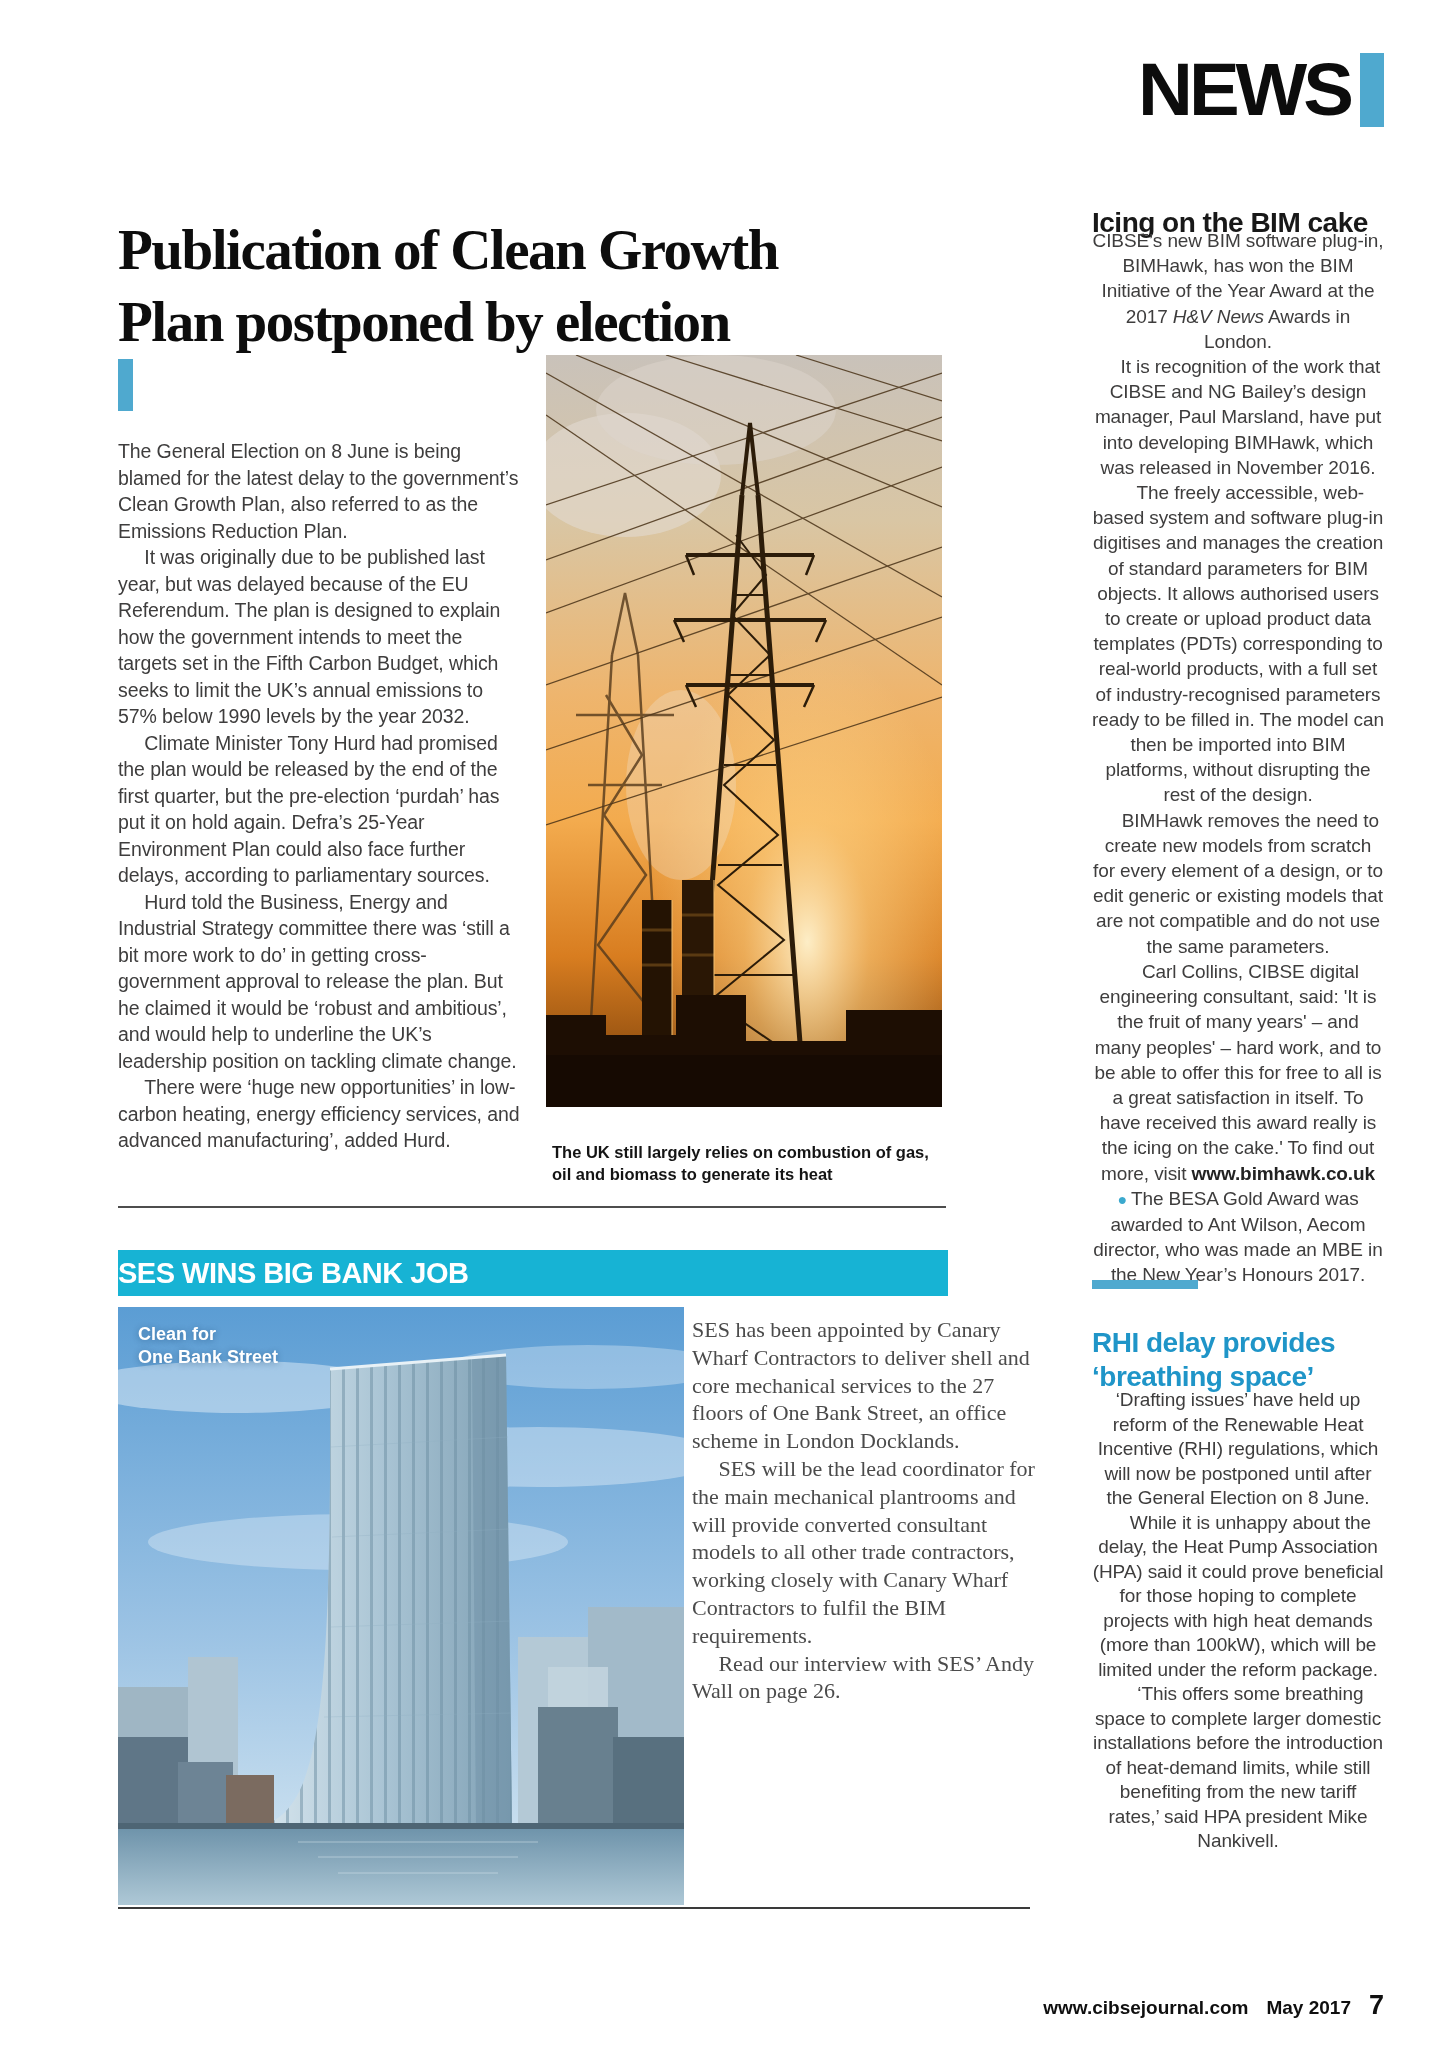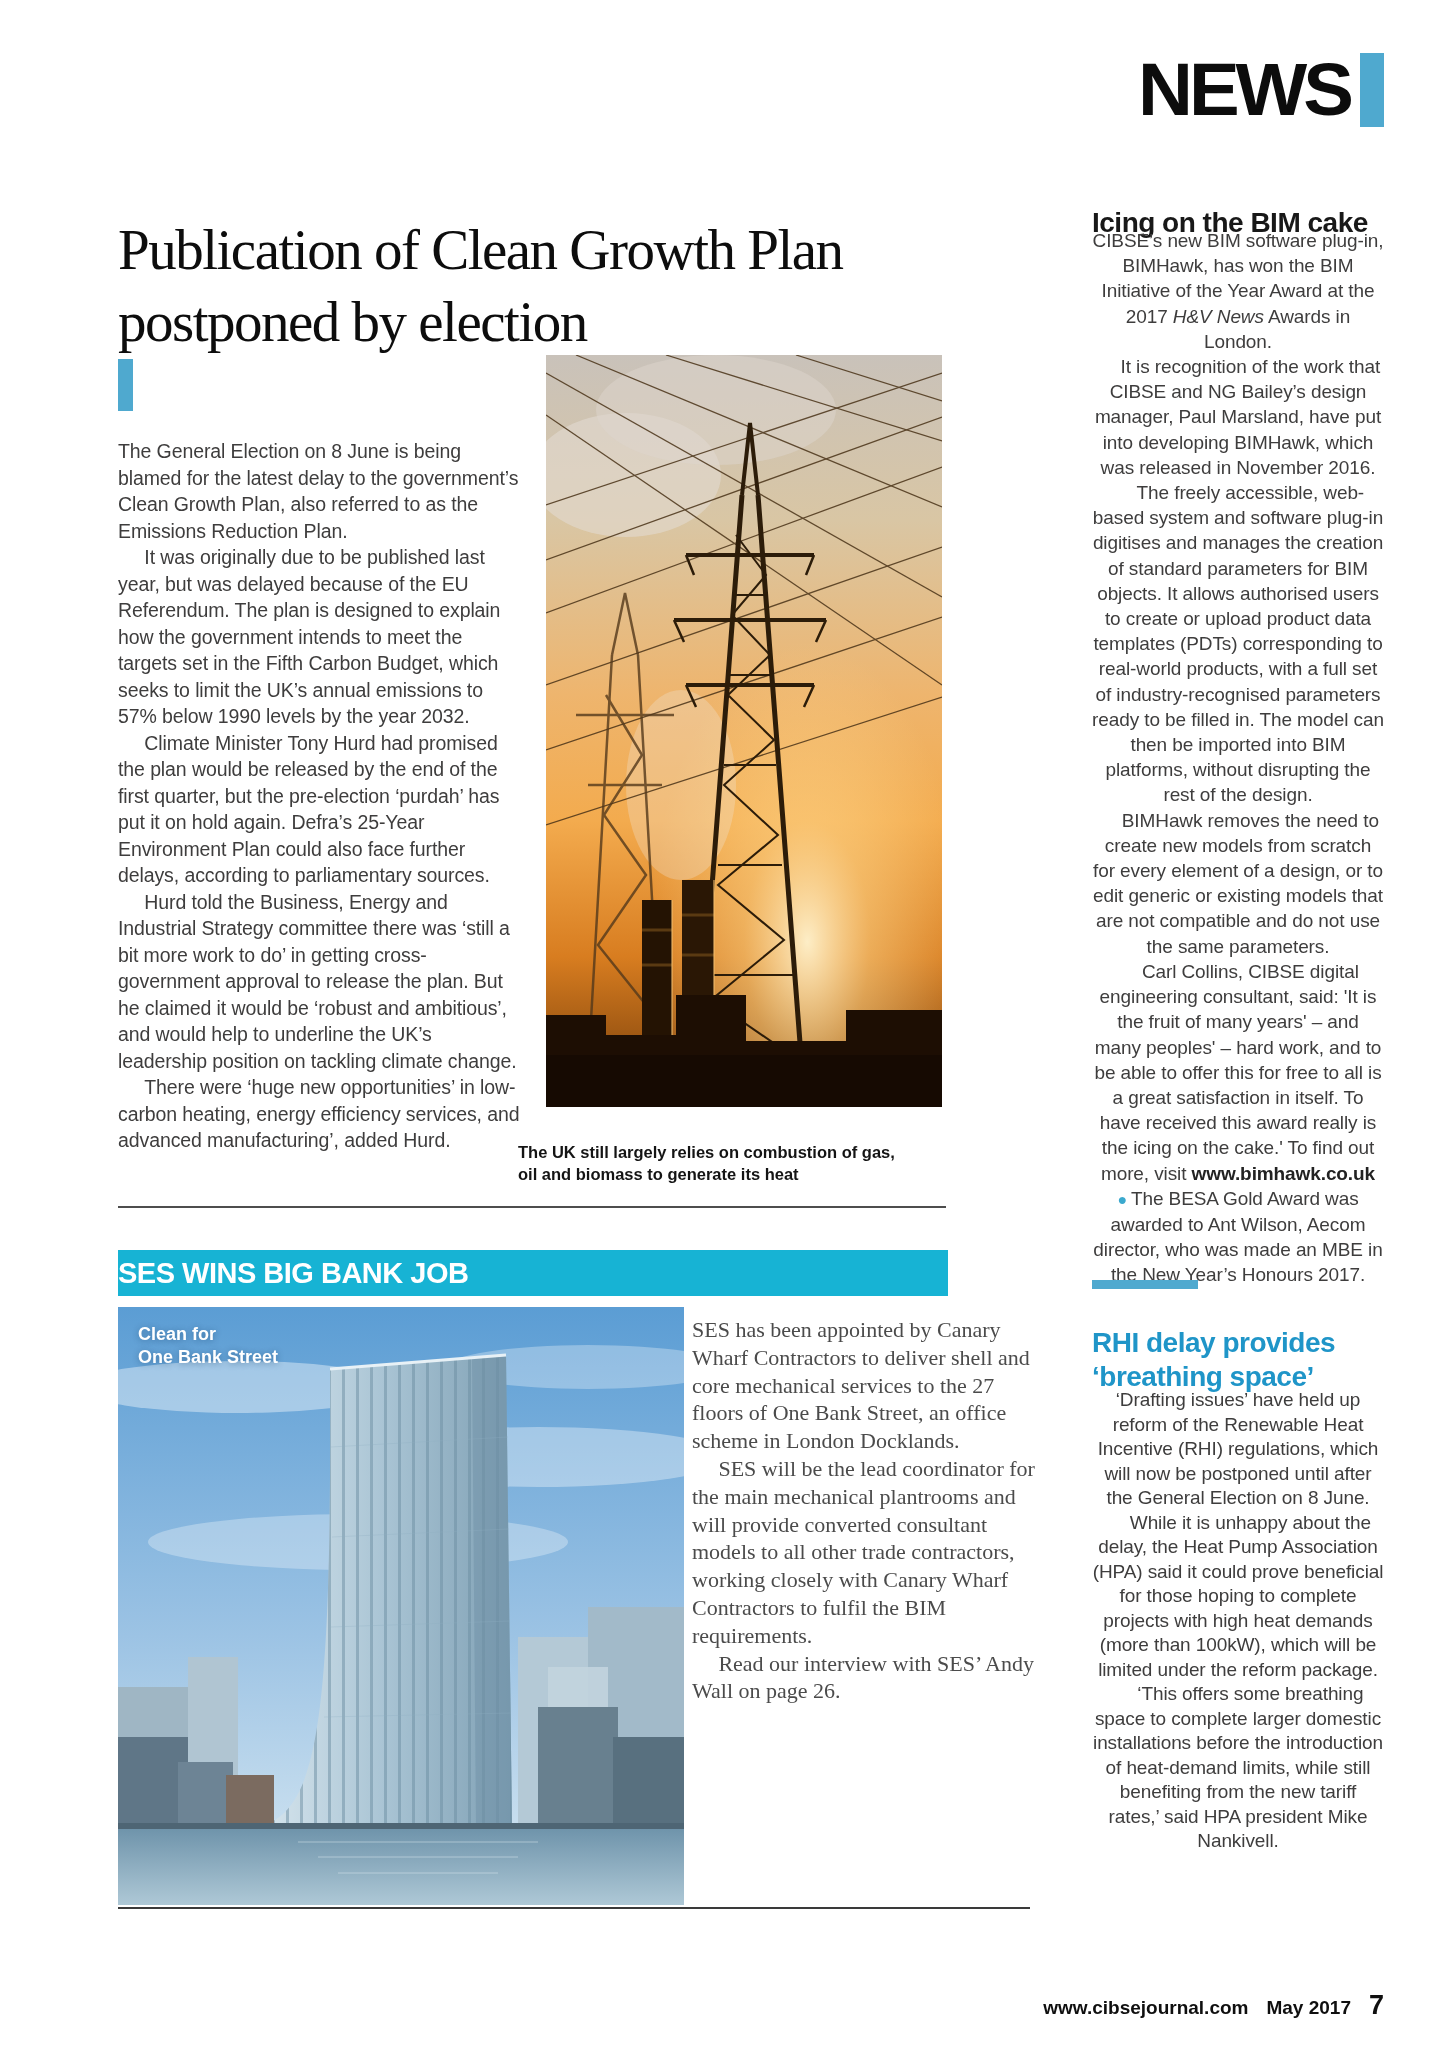--- a/index.html
+++ b/index.html
@@ -10,31 +10,31 @@
   }
   .abs{position:absolute;}
 
   
   .news-logo{top:52px;right:64px;display:flex;align-items:center;gap:10px;}
   .news-text{font-weight:700;font-size:76px;line-height:76px;letter-spacing:-4px;color:#0c0c0c;transform:scaleY(.98);}
   .news-bar{width:24px;height:74px;background:#4fa9cf;}
 
   
   .headline{left:118px;top:176px;width:760px;font-family:"Liberation Serif",serif;
-    font-weight:400;font-size:57px;line-height:72px;letter-spacing:-1.5px;color:#0d0d0d;}
+    font-weight:700;font-size:57px;line-height:72px;letter-spacing:-1.5px;color:#0d0d0d;}
   .standfirst{left:118px;top:356px;width:430px;display:flex;gap:12px;}
   .standfirst-bar{width:15px;height:52px;background:#4fa9cf;flex:none;margin-top:3px;}
   .standfirst-text{width:352px;font-weight:700;font-size:21px;line-height:27px;color:#1b1b1b;letter-spacing:-.2px;}
   .lead-body{left:118px;top:438px;width:404px;font-size:19.5px;line-height:26.5px;letter-spacing:-.1px;}
   .lead-body p{margin:0;}
   .lead-body p + p{text-indent:1.35em;}
 
   .pylon-figure{left:546px;top:355px;width:396px;height:752px;margin:0;}
   .pylon-figure svg{display:block;width:100%;height:100%;}
-  .lead-caption{left:518px;top:1116px;width:400px;font-weight:700;font-size:16.5px;line-height:22px;color:#141414;margin-top:25px;}
+  .lead-caption{left:552px;top:1116px;width:400px;font-weight:700;font-size:16.5px;line-height:22px;color:#141414;margin-top:25px;}
 
   .rule-top{left:118px;top:1206px;width:828px;height:2px;background:#4d4d4d;}
   .rule-bottom{left:118px;top:1907px;width:912px;height:2px;background:#3a3a3a;}
 
   
   .bim-heading{left:1092px;top:184px;width:300px;font-size:28px;line-height:32px;letter-spacing:-.5px;color:#181818;}
   .news-col-body{width:292px;font-size:19px;line-height:25.2px;letter-spacing:-.1px;color:#3e3d3d;text-align:center;}
   .news-col-body p{margin:0;}
   .news-col-body p + p{text-indent:1.3em;}
   .news-col-body p.no-indent{text-indent:0;}

